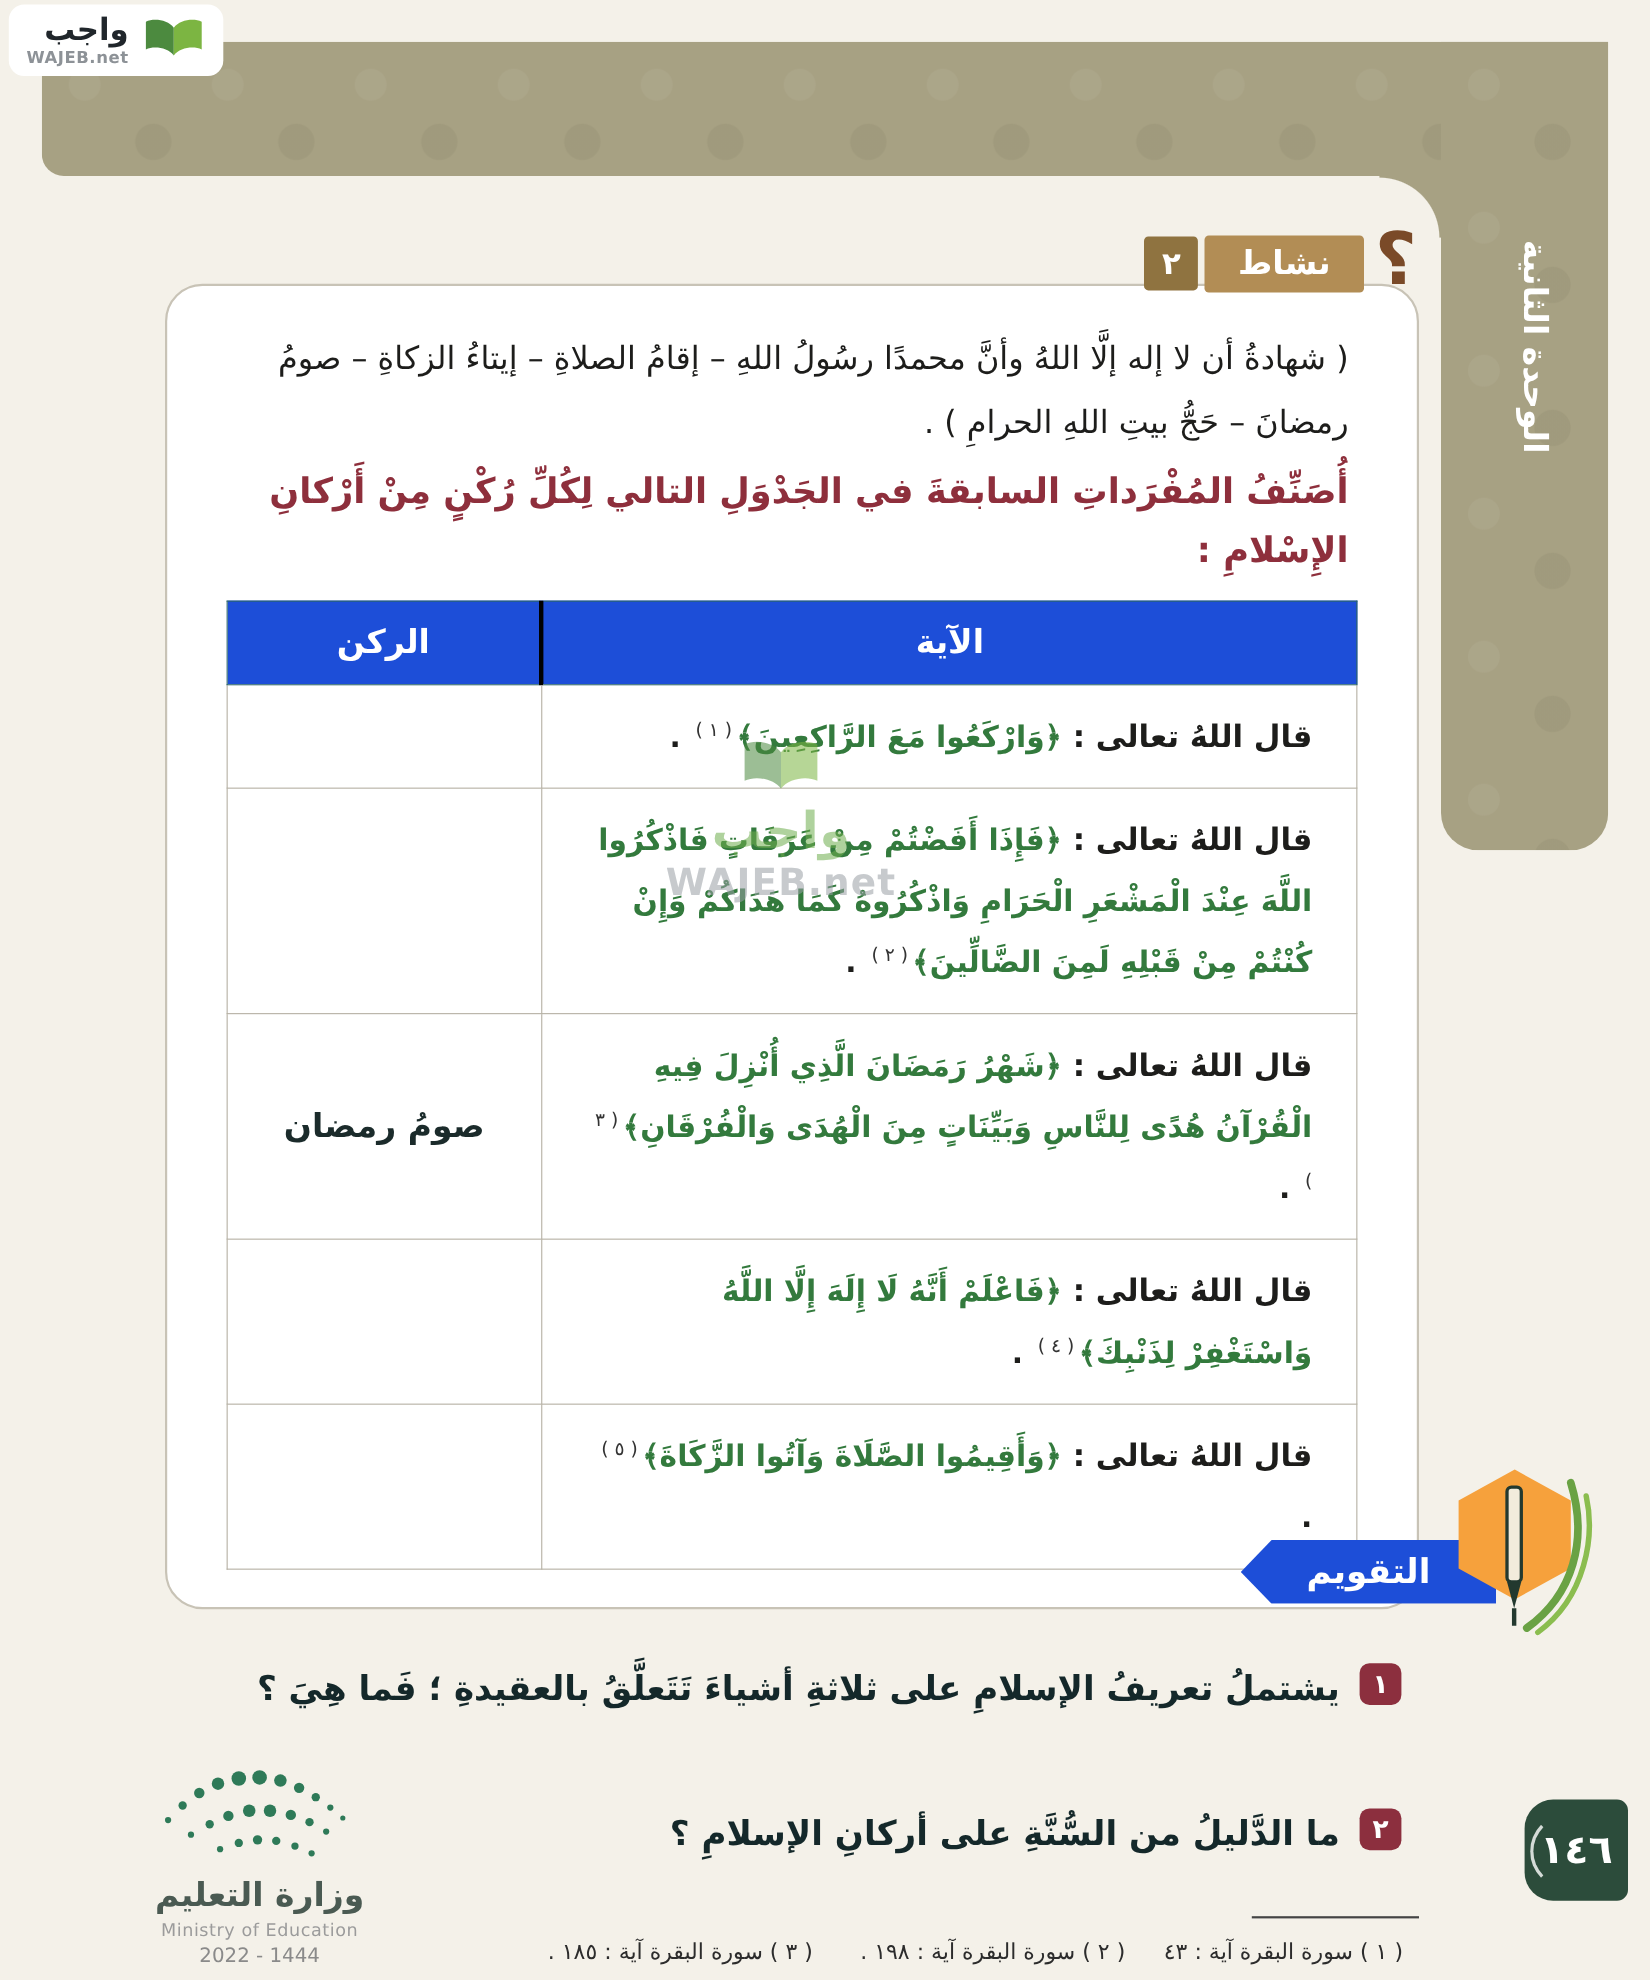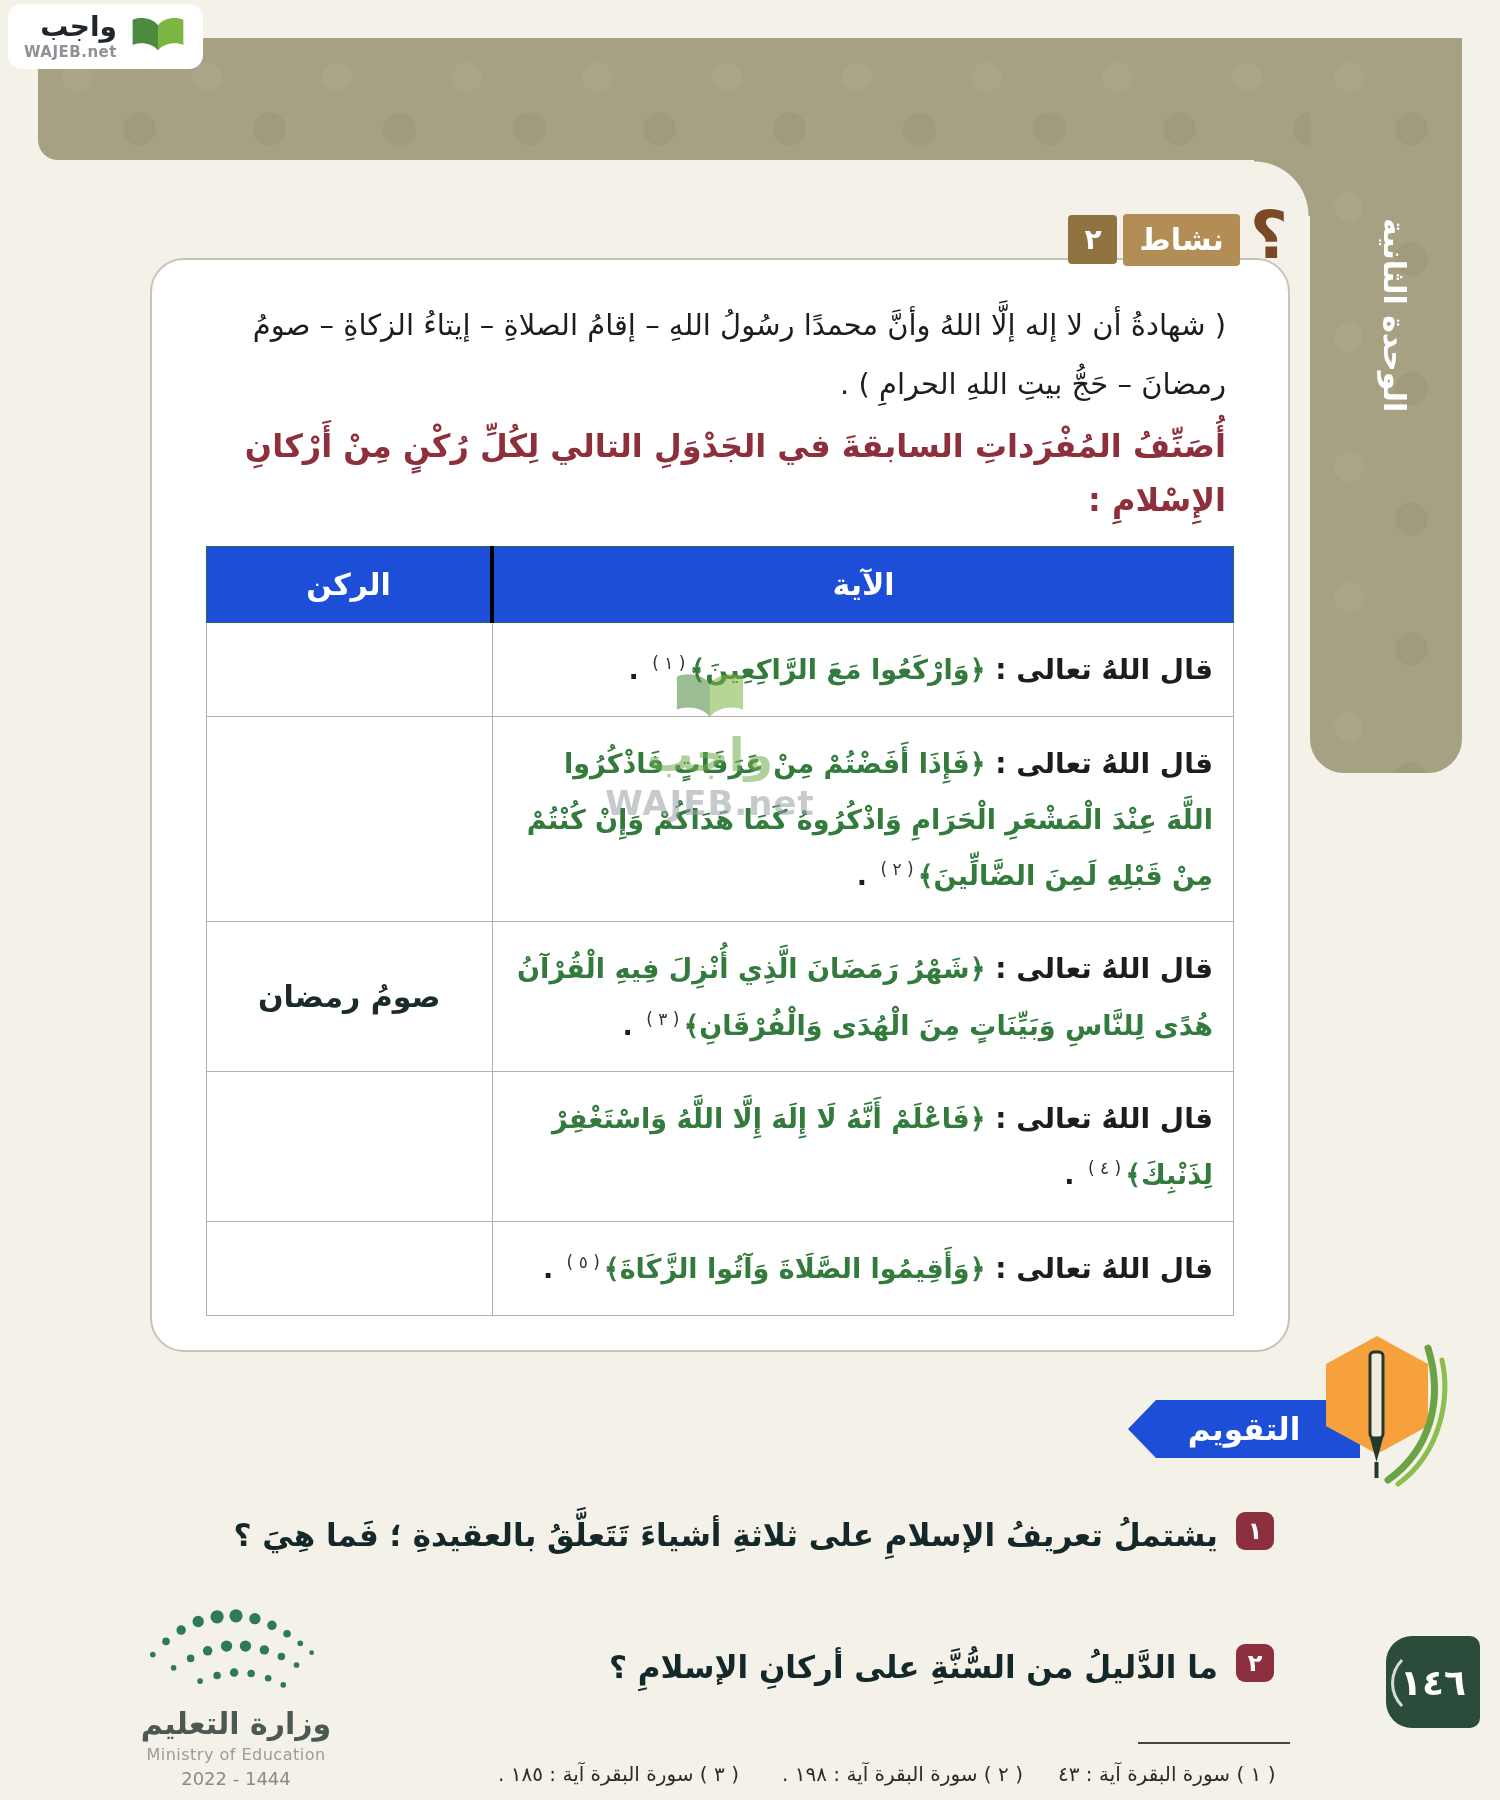--- a/index.html
+++ b/index.html
@@ -40,21 +40,21 @@
   .activity-tab{
     position:absolute;top:210px;right:212px;z-index:6;
     display:flex;direction:ltr;align-items:center;gap:6px;
   }
   .act-num{
     background:#8f7340;color:#fff;font-size:28px;font-weight:bold;
     padding:8px 16px;border-radius:4px;line-height:1.2;
   }
   .act-label{
     background:#b28d55;color:#fff;font-size:30px;font-weight:bold;
-    padding:8px 16px;border-radius:4px;line-height:1.2;
+    padding:8px 30px;border-radius:4px;line-height:1.2;
   }
   .act-q{
     color:#7a4a28;font-size:66px;font-weight:bold;line-height:.9;
     margin-left:4px;transform:translateY(-4px);
   }
   
   .card{
     position:absolute;top:258px;left:150px;width:1140px;min-height:940px;
     background:#ffffff;border:2px solid #c8c3b6;border-radius:34px;
     padding:30px 54px 34px;box-sizing:border-box;z-index:2;
@@ -72,21 +72,21 @@
   }
   .pillars-table th{
     background:#1d4ed8;color:#ffffff;font-size:30px;font-weight:bold;
     padding:20px 8px;border:1.5px solid #2b646e;
   }
   .pillars-table th.col-verse{width:73%;border-left:4px solid #000000;margin-top:28px;}
   .pillars-table th.col-pillar{width:27%;}
   .pillars-table td{
     border:1.5px solid #b5b0a3;vertical-align:middle;background:#ffffff;
   }
-  .verse-cell{padding:18px 20px;font-size:27px;line-height:2.05;text-align:right;color:#1d1d1b;}
+  .verse-cell{padding:18px 40px;font-size:27px;line-height:2.05;text-align:right;color:#1d1d1b;}
   .verse-cell .intro{color:#1d1d1b;font-weight:600;font-size:28px;}
   .verse-cell .verse{color:#337a3d;font-weight:600;}
   .verse-cell .ref{font-size:17px;color:#333;vertical-align:super;margin:0 4px;}
   .verse-cell .tail{color:#1d1d1b;font-weight:600;}
   .pillar-cell{text-align:center;color:#1b2b2b;font-size:30px;font-weight:bold;padding:8px;}
   
   .watermark{
     position:absolute;left:585px;top:672px;width:250px;z-index:5;opacity:.55;
     text-align:center;pointer-events:none;
   }

